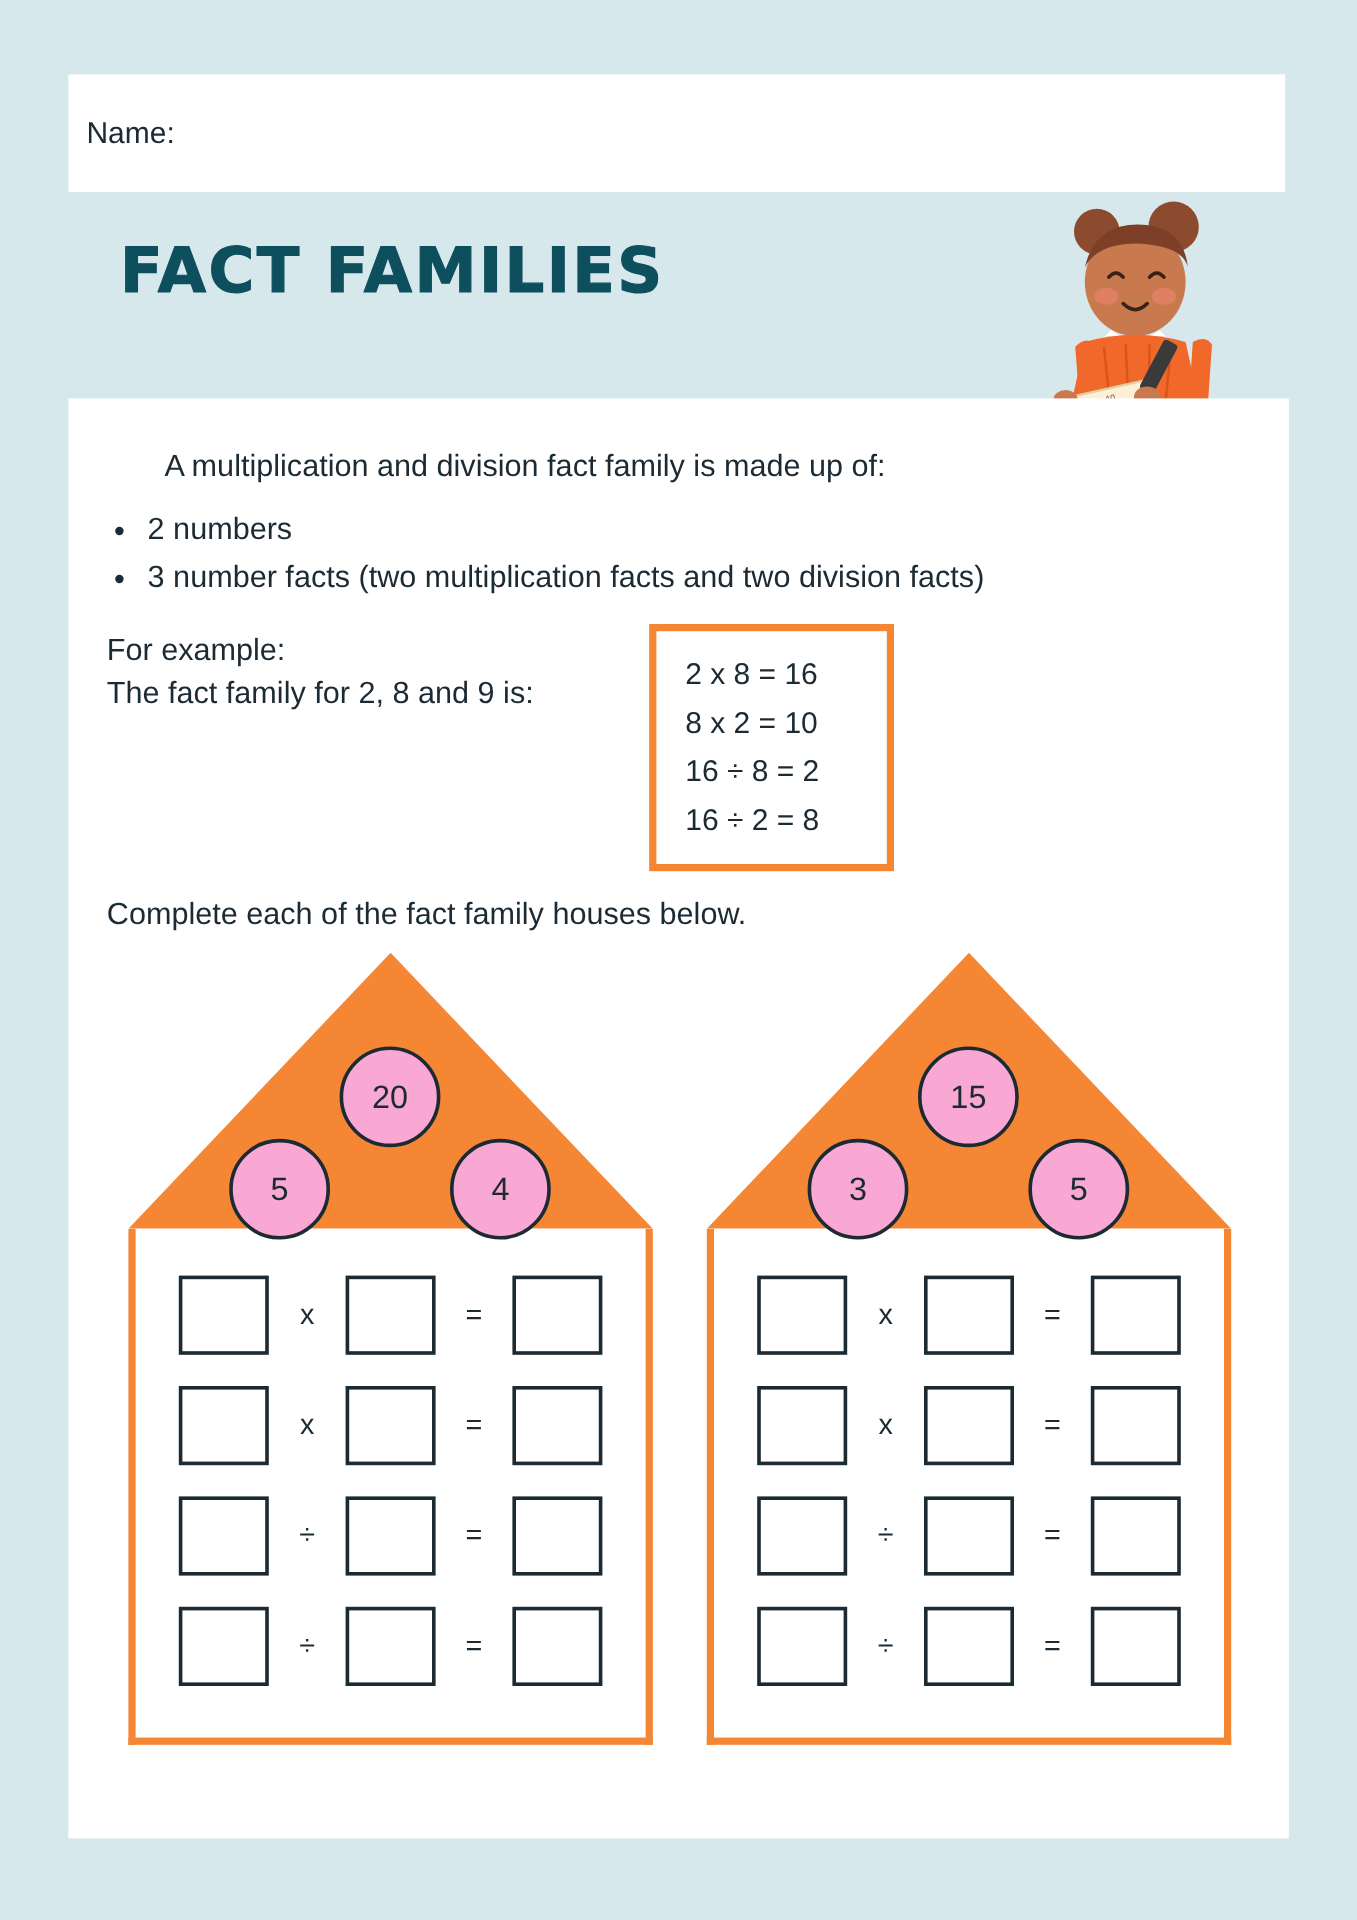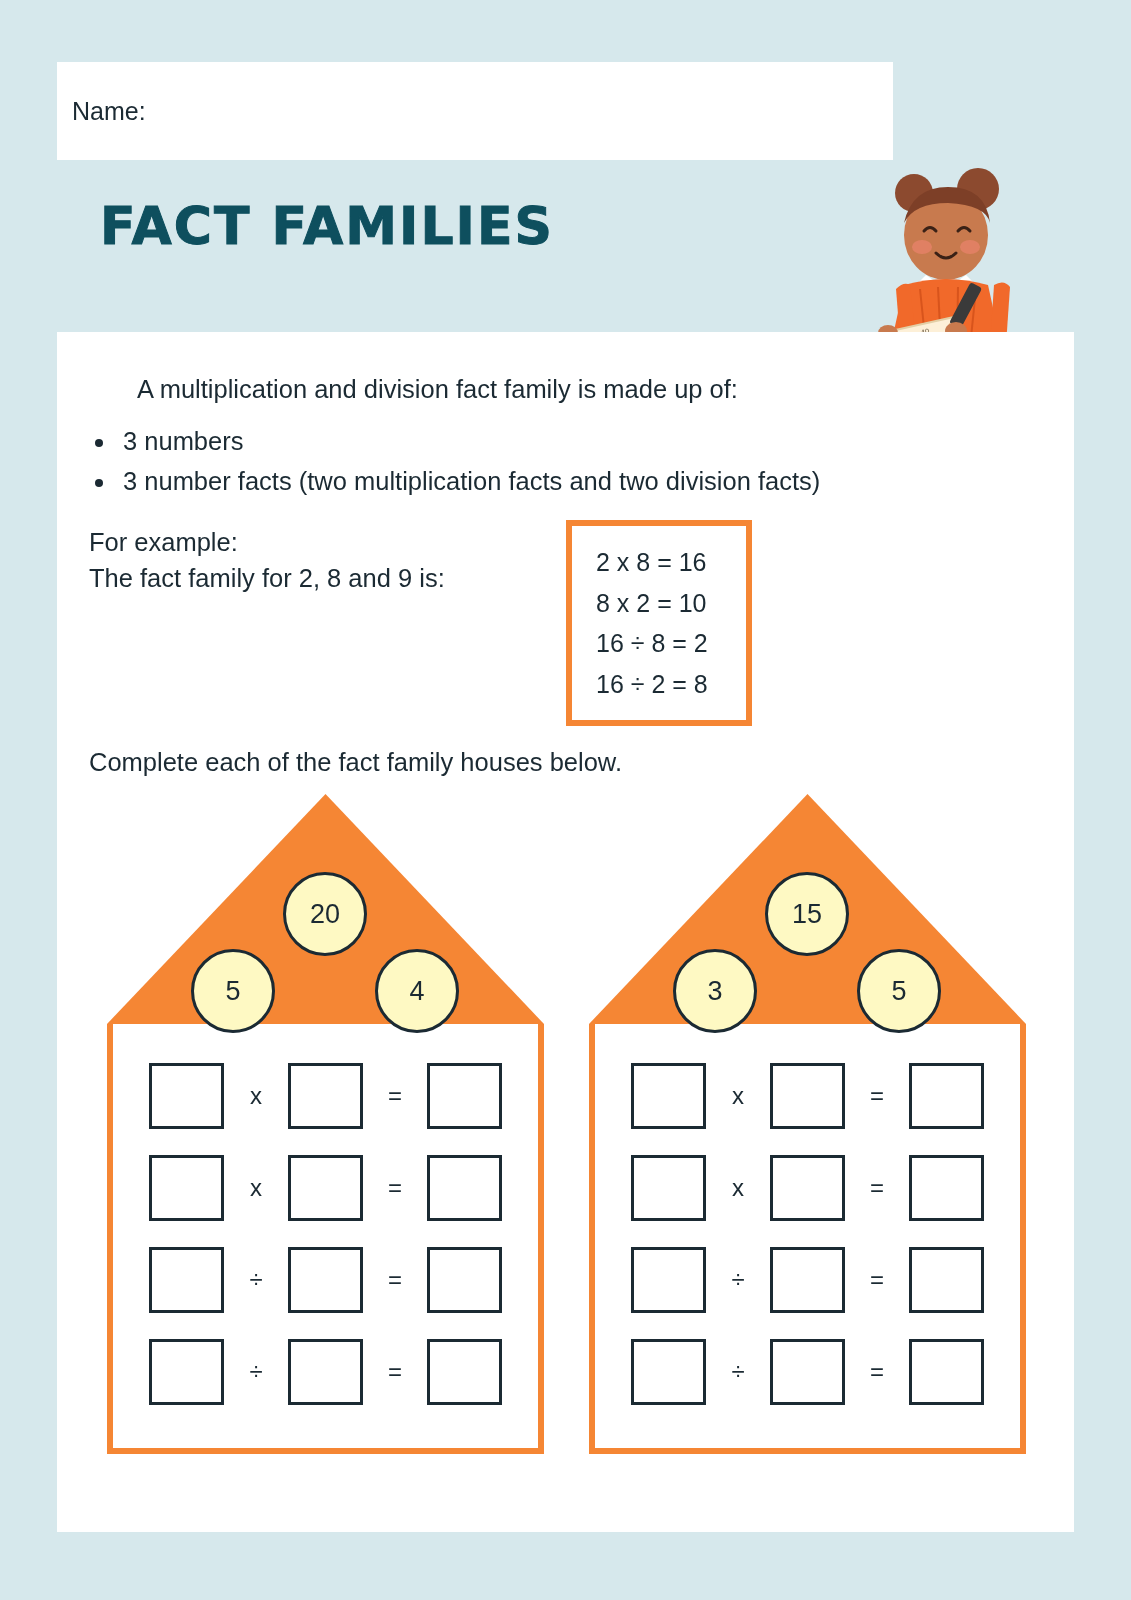--- a/index.html
+++ b/index.html
@@ -12,21 +12,21 @@
     color: #1b2a33;
     position: relative;
     overflow: hidden;
   }
 
   
   .header-row {
     position: absolute;
     top: 62px;
     left: 57px;
-    width: 836px;
+    width: 1014px;
     height: 98px;
     display: flex;
     gap: 42px;
   }
   .field-box {
     background: #ffffff;
     flex: 1;
     display: flex;
     align-items: center;
     padding-left: 15px;
@@ -92,25 +92,24 @@
     top: 192px;
     left: 32px;
     font-size: 25.5px;
     line-height: 1.42;
   }
 
   .example-box {
     position: absolute;
     top: 188px;
     left: 484px;
-    width: 186px;
+    width: 204px;
     border: 6px solid #f58634;
     background: #ffffff;
     padding: 16px 0 16px 24px;
-    margin-left: 25px;
   }
   .example-box div {
     font-size: 25px;
     line-height: 1.62;
   }
 
   .complete-line {
     position: absolute;
     top: 416px;
     left: 32px;
@@ -136,21 +135,21 @@
     position: relative;
   }
   .roof .tri {
     position: absolute;
     inset: 0;
     background: #f58634;
     clip-path: polygon(50% 0%, 100% 100%, 0% 100%);
   }
   .circle {
     position: absolute;
-    background: #fef9c3;
+    background: #f9a8d4;
     border: 3px solid #1b2a33;
     border-radius: 50%;
     display: flex;
     align-items: center;
     justify-content: center;
     font-size: 27px;
     color: #1b2a33;
   }
   .circle.top { width: 84px; height: 84px; left: 176px; top: 78px; }
   .circle.left { width: 84px; height: 84px; left: 84px; top: 155px; }
@@ -241,21 +240,21 @@
     <ellipse cx="88" cy="166" rx="11" ry="9" fill="#c87a4e"></ellipse>
     <ellipse cx="20" cy="168" rx="10" ry="8" fill="#c87a4e"></ellipse>
   </svg>
 </div>
 
 <div class="panel">
 
   <div class="intro">A multiplication and division fact family is made up of:</div>
 
   <ul class="bullets">
-    <li>3 numbers</li>
+    <li>2 numbers</li>
     <li>3 number facts (two multiplication facts and two division facts)</li>
   </ul>
 
   <div class="example-label">
     <div>For example:</div>
     <div>The fact family for 2, 8 and 9 is:</div>
   </div>
 
   <div class="example-box">
     <div>2 x 8 = 16</div>

